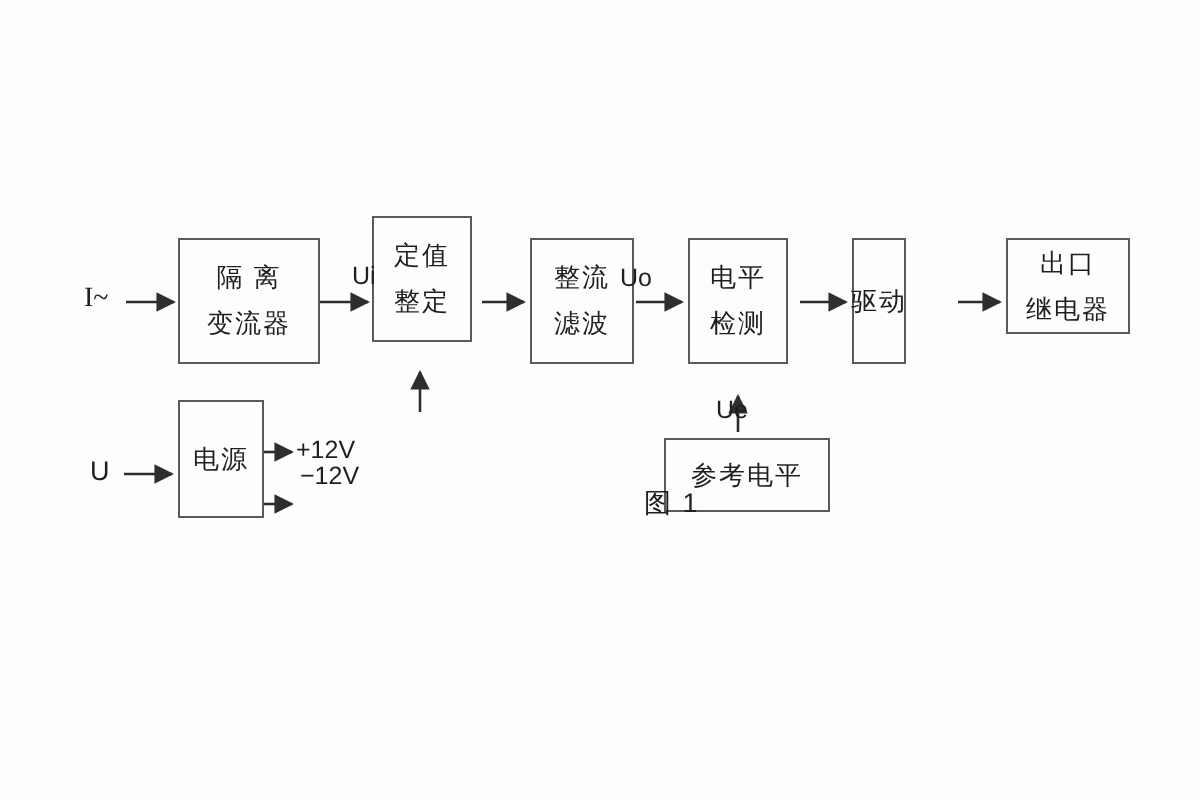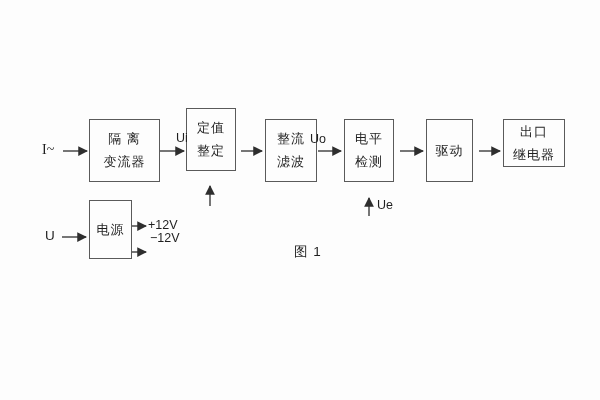--- a/index.html
+++ b/index.html
@@ -40,20 +40,21 @@
     position:absolute;
     font-size:12.5px;line-height:14px;
     white-space:nowrap;
   }
   .sig.serif{font-family:"Liberation Serif","DejaVu Serif",serif;font-size:14px;}
   .caption{
     position:absolute;
     font-size:13.5px;line-height:15px;
     letter-spacing:1px;
     white-space:nowrap;
+    margin-left:28px;
   }
 </style>
 </head>
 <body>
 
 <div class="stage">
 
   <svg class="wires" width="600" height="400" viewBox="0 0 600 400">
     <defs>
       <marker id="arr" viewBox="0 0 10 10" refX="9" refY="5" markerWidth="7.5" markerHeight="7.5" orient="auto-start-reverse">
@@ -86,38 +87,41 @@
   <div class="box" style="left:265px;top:119px;width:52px;height:63px">
     <span>整流</span>
     <span>滤波</span>
   </div>
 
   <div class="box" style="left:344px;top:119px;width:50px;height:63px">
     <span>电平</span>
     <span>检测</span>
   </div>
 
-  <div class="box single" style="left:426px;top:119px;width:47px;height:63px">
+  <div class="box single" style="left:426px;top:119px;width:27px;height:63px">
     <span>驱动</span>
   </div>
 
   <div class="box" style="left:503px;top:119px;width:62px;height:48px">
     <span>出口</span>
     <span>继电器</span>
   </div>
 
   <div class="box single" style="left:89px;top:200px;width:43px;height:59px">
     <span>电源</span>
   </div>
 
 
+  <div class="box single" style="left:332px;top:219px;width:83px;height:37px">
+    <span>参考电平</span>
+  </div>
 
   <span class="sig serif" style="left:42px;top:143px">I~</span>
   <span class="sig" style="left:45px;top:229px;font-size:13.5px">U</span>
   <span class="sig" style="left:176px;top:131px">Ui</span>
   <span class="sig" style="left:310px;top:132px">Uo</span>
-  <span class="sig" style="left:377px;top:198px">Ue</span>
+  <span class="sig" style="left:358px;top:198px">Ue</span>
   <span class="sig" style="left:148px;top:218px">+12V</span>
   <span class="sig" style="left:150px;top:231px">−12V</span>
 
   <span class="caption" style="left:294px;top:244px">图 1</span>
 
 </div>
 
 </body></html>

